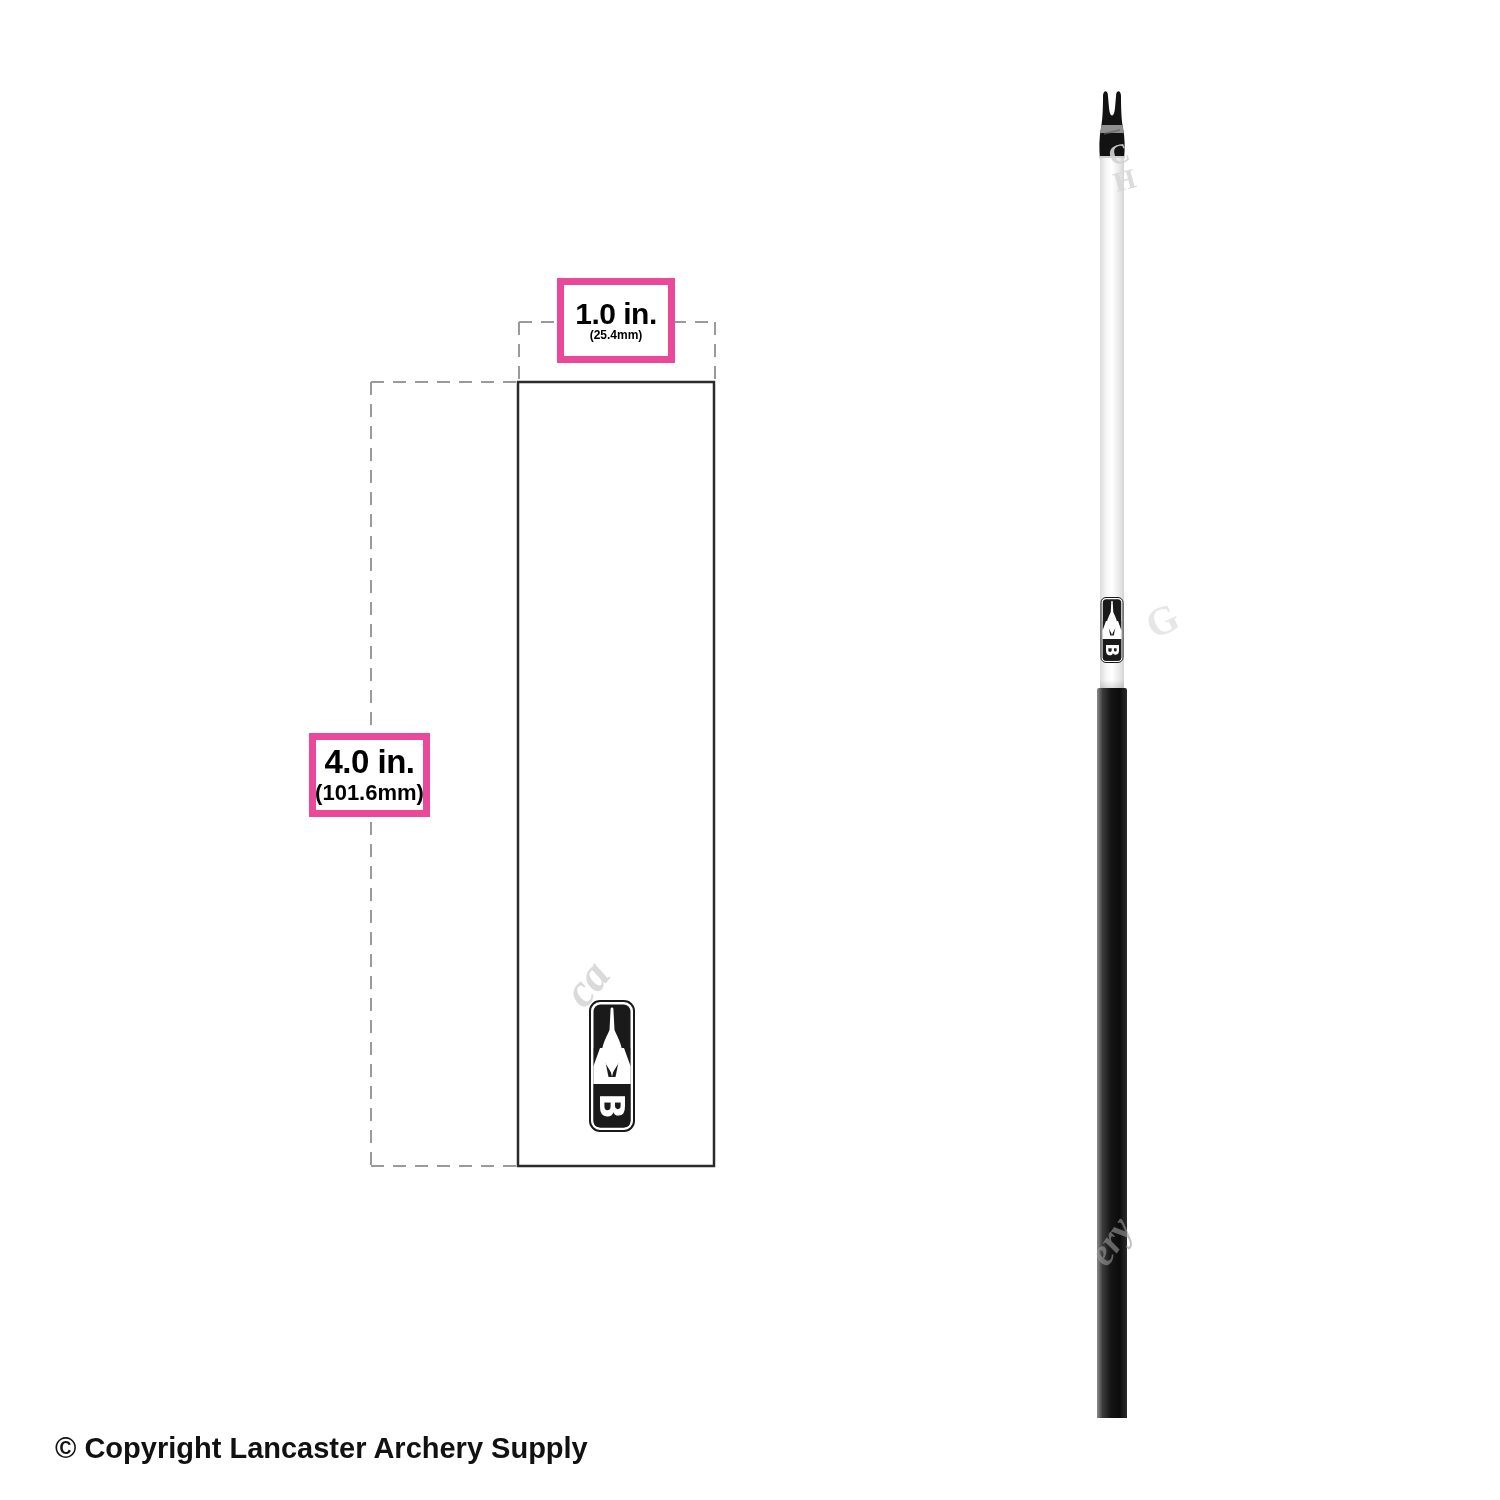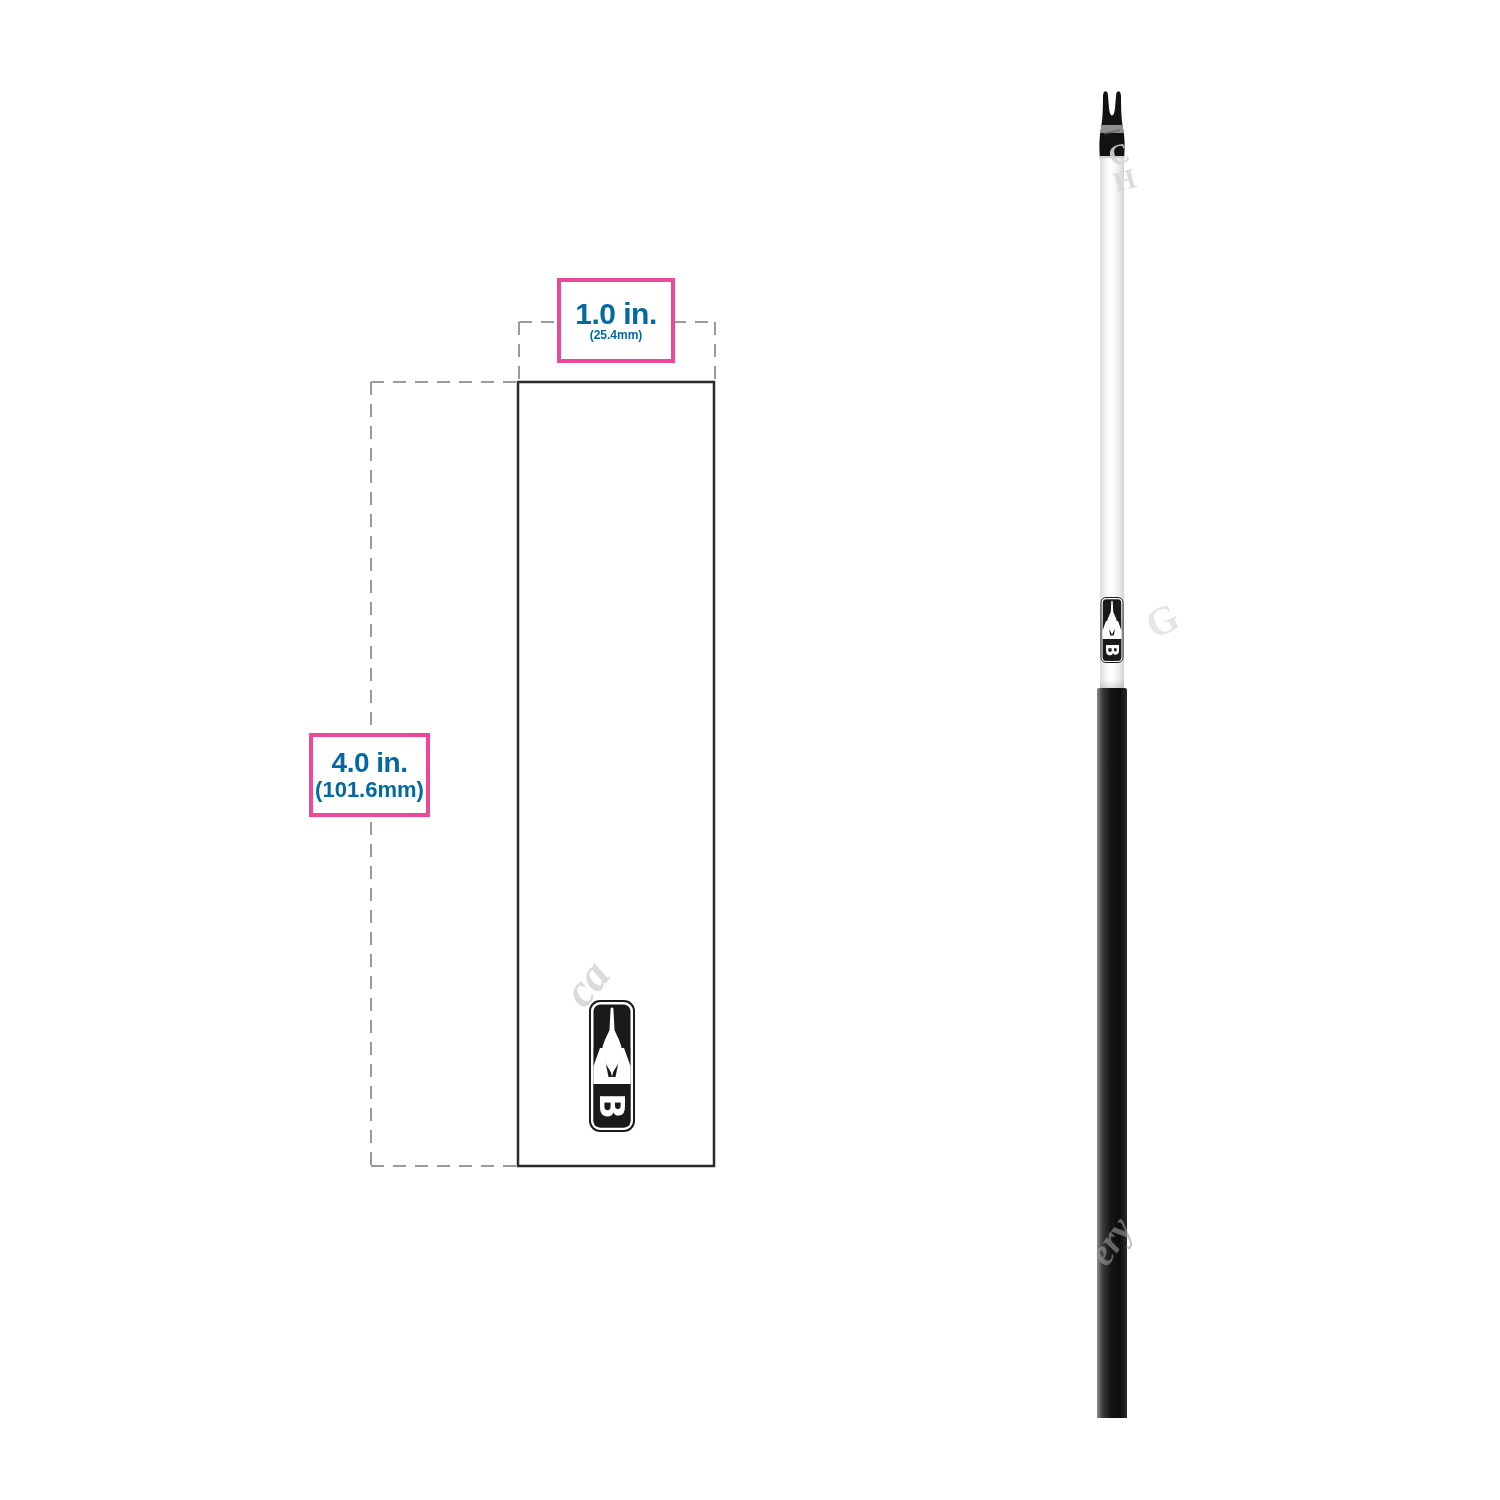--- a/index.html
+++ b/index.html
@@ -3,29 +3,29 @@
 <meta charset="utf-8">
 <style>
   html,body{margin:0;padding:0;background:#ffffff;}
   .canvas{
     position:relative;width:1500px;height:1500px;background:#ffffff;
     overflow:hidden;font-family:"Liberation Sans",sans-serif;
   }
   svg.dims{position:absolute;left:0;top:0;}
   
   .dim-label{
-    position:absolute;background:#ffffff;border:4px solid #ec4899;
+    position:absolute;background:#ffffff;border:7px solid #ec4899;
     display:flex;flex-direction:column;align-items:center;justify-content:center;
-    color:#0369a1;font-weight:bold;text-align:center;box-sizing:border-box;
+    color:#000000;font-weight:bold;text-align:center;box-sizing:border-box;
   }
   #w-label{left:557px;top:278px;width:118px;height:85px;}
   #h-label{left:309px;top:733px;width:121px;height:84px;}
   #w-label .dim-primary{font-size:30px;line-height:1.05;letter-spacing:-0.5px;}
   #w-label .dim-secondary{font-size:12px;line-height:1.15;}
-  #h-label .dim-primary{font-size:28px;line-height:1.05;letter-spacing:-0.5px;}
+  #h-label .dim-primary{font-size:33px;line-height:1.05;letter-spacing:-0.5px;}
   #h-label .dim-secondary{font-size:22px;line-height:1.15;}
   
   .big-logo{position:absolute;left:589px;top:1000px;width:46px;height:132px;}
   .small-logo{position:absolute;left:1100px;top:597px;width:24px;height:66px;}
   
   .arrow-nock{position:absolute;left:1094px;top:86px;width:36px;height:78px;}
   .wrap-white{
     position:absolute;left:1100px;top:158px;width:24px;height:532px;
     background:linear-gradient(90deg,#dcdcdc 0%,#f7f7f7 28%,#ffffff 50%,#ebebeb 78%,#d4d4d4 100%);
   }
@@ -132,14 +132,15 @@
 
   <div id="wm-layer">
       <span class="wm" style="left: 1104px; top: 143px; font-size: 28px; color: rgb(211, 211, 211); opacity: 0.9; transform: rotate(-20deg);">C</span>
       <span class="wm" style="left: 1110px; top: 168px; font-size: 28px; color: rgb(216, 216, 216); opacity: 0.9; transform: rotate(-15deg);">H</span>
       <span class="wm" style="left: 552px; top: 984px; font-size: 46px; color: rgb(189, 189, 189); opacity: 0.55; transform: rotate(-52deg); font-style: italic;">ca</span>
       <span class="wm" style="left: 1138px; top: 606px; font-size: 40px; color: rgb(226, 226, 226); opacity: 0.85; transform: rotate(-25deg);">G</span>
       <span class="wm" style="left: 1078px; top: 1248px; font-size: 38px; color: rgb(155, 155, 155); opacity: 0.6; transform: rotate(-55deg); font-style: italic;">ery</span>
     </div>
   <div class="wm-stripe"></div>
 
+  <div class="copyright">© Copyright Lancaster Archery Supply</div>
 
 </div>
 
 </body></html>

